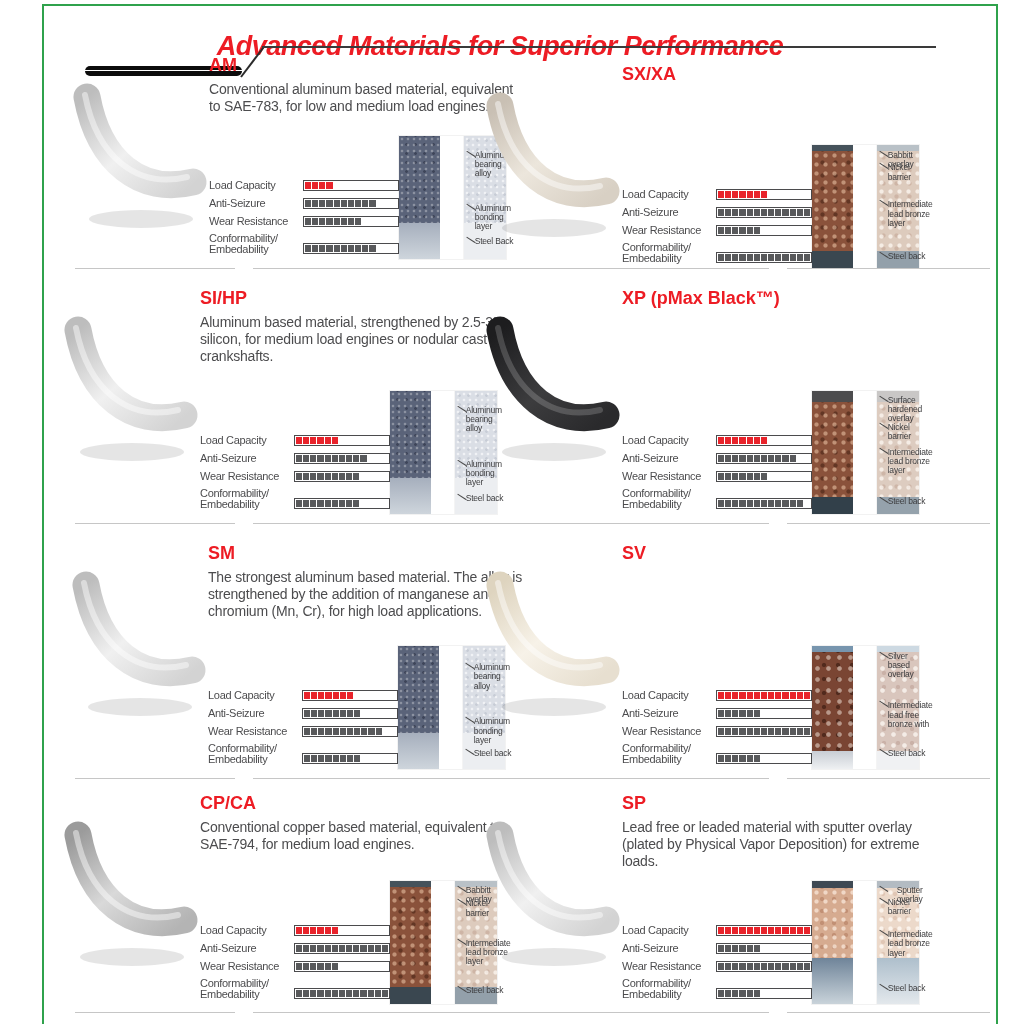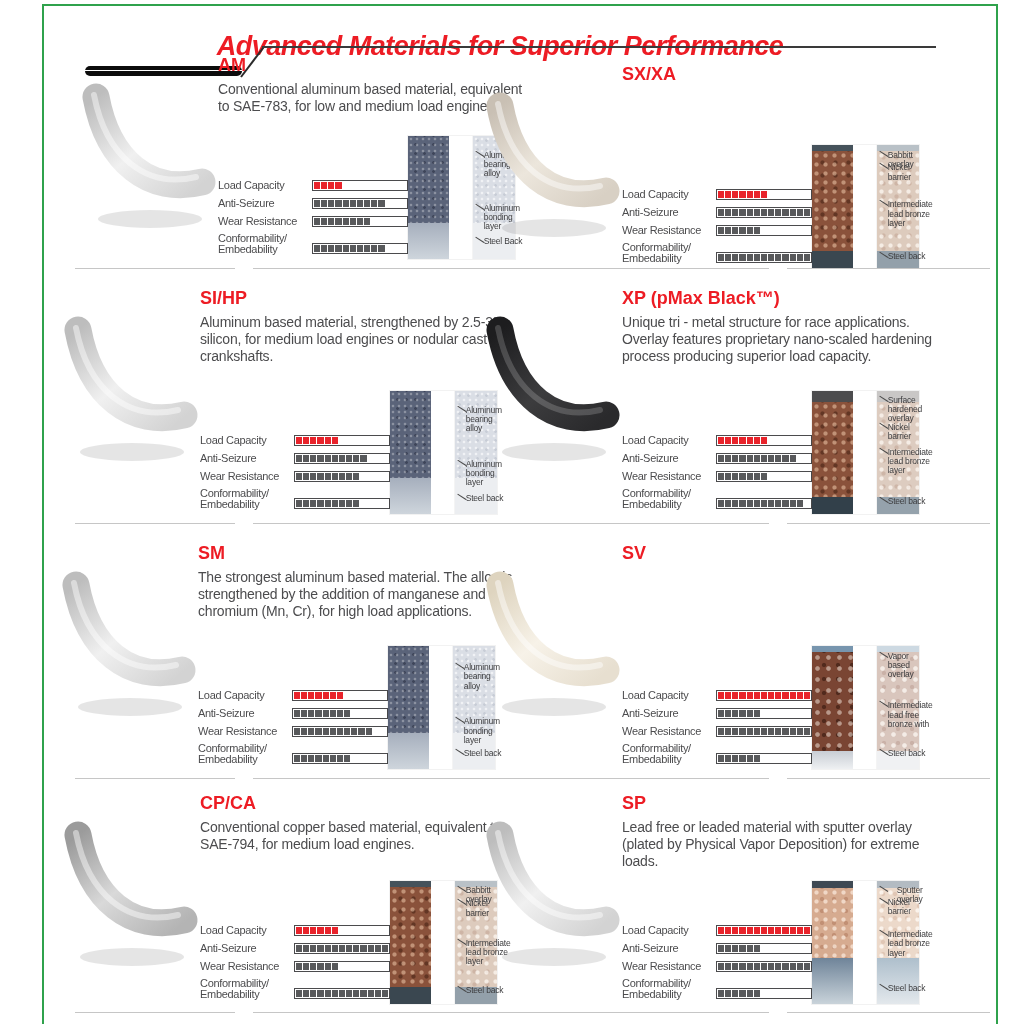--- a/index.html
+++ b/index.html
@@ -168,21 +168,21 @@
 </svg>
 
 <div class="page">
   <div class="frame"></div>
   <h1 class="title">Advanced Materials for Superior Performance</h1>
   <div class="flourish-bar"></div>
   <div class="flourish-diag"></div>
   <div class="flourish-line"></div>
 
   <div id="grid">
-  <div class="cell xs-aluminum shell-silver" style="left: 76px; top: 55px; height: 200px;">
+  <div class="cell xs-aluminum shell-silver" style="left: 67px; top: 55px; height: 200px;">
     <svg class="shell" viewBox="0 0 150 185" aria-hidden="true">
       <ellipse class="sh-shadow" cx="80" cy="152" rx="52" ry="9"></ellipse>
       <path class="shell-arc" d="M26 30 C 38 95, 80 128, 132 115"></path>
       <path class="shell-hi" d="M24 28 C 36 90, 76 122, 126 110"></path>
     </svg>
     <h2 class="code">AM</h2>
     <p class="desc">Conventional aluminum based material, equivalent to SAE-783, for low and medium load engines.</p>
     <div class="ratings">
       <span class="rlabel">Load Capacity</span>
       <div class="bar load" data-key="load">
@@ -463,21 +463,20 @@
     </div>
   </div>
 
   <div class="cell xs-xp shell-black" style="left: 480px; top: 288px; height: 222px;">
     <svg class="shell" viewBox="0 0 150 185" aria-hidden="true">
       <ellipse class="sh-shadow" cx="80" cy="152" rx="52" ry="9"></ellipse>
       <path class="shell-arc" d="M26 30 C 38 95, 80 128, 132 115"></path>
       <path class="shell-hi" d="M24 28 C 36 90, 76 122, 126 110"></path>
     </svg>
     <h2 class="code">XP (pMax Black™)</h2>
-    <p class="desc">Unique tri - metal structure for race applications. Overlay features proprietary nano-scaled hardening process producing superior load capacity.</p>
     <div class="ratings">
       <span class="rlabel">Load Capacity</span>
       <div class="bar load" data-key="load">
             <i class="on"></i>
             <i class="on"></i>
             <i class="on"></i>
             <i class="on"></i>
             <i class="on"></i>
             <i class="on"></i>
             <i class="on"></i>
@@ -553,21 +552,21 @@
         <div class="xs-labels">
               <div class="xs-label" style="top: 4%;"><span class="leader"></span><span class="lt">Surface hardened overlay</span></div>
               <div class="xs-label" style="top: 26%;"><span class="leader"></span><span class="lt">Nickel barrier</span></div>
               <div class="xs-label" style="top: 46%;"><span class="leader"></span><span class="lt">Intermediate lead bronze layer</span></div>
               <div class="xs-label" style="top: 86%;"><span class="leader"></span><span class="lt">Steel back</span></div>
             </div>
       </div>
     </div>
   </div>
 
-  <div class="cell xs-aluminum shell-silver" style="left: 56px; top: 543px; height: 222px;">
+  <div class="cell xs-aluminum shell-silver" style="left: 66px; top: 543px; height: 222px;">
     <svg class="shell" viewBox="0 0 150 185" aria-hidden="true">
       <ellipse class="sh-shadow" cx="80" cy="152" rx="52" ry="9"></ellipse>
       <path class="shell-arc" d="M26 30 C 38 95, 80 128, 132 115"></path>
       <path class="shell-hi" d="M24 28 C 36 90, 76 122, 126 110"></path>
     </svg>
     <h2 class="code">SM</h2>
     <p class="desc">The strongest aluminum based material. The alloy is strengthened by the addition of manganese and chromium (Mn, Cr), for high load applications.</p>
     <div class="ratings">
       <span class="rlabel">Load Capacity</span>
       <div class="bar load" data-key="load">
@@ -736,21 +735,21 @@
       <div class="xs-left">
         <div class="xsl-top"></div>
         <div class="xsl-mid"></div>
         <div class="xsl-bot"></div>
       </div>
       <div class="xs-right">
         <div class="xsr-top"></div>
         <div class="xsr-mid"></div>
         <div class="xsr-bot"></div>
         <div class="xs-labels">
-              <div class="xs-label" style="top: 5%;"><span class="leader"></span><span class="lt">Vapor based overlay</span></div>
+              <div class="xs-label" style="top: 5%;"><span class="leader"></span><span class="lt">Silver based overlay</span></div>
               <div class="xs-label" style="top: 45%;"><span class="leader"></span><span class="lt">Intermediate lead free bronze with</span></div>
               <div class="xs-label" style="top: 84%;"><span class="leader"></span><span class="lt">Steel back</span></div>
             </div>
       </div>
     </div>
   </div>
 
   <div class="cell xs-copper shell-gray" style="left: 58px; top: 793px; height: 207px;">
     <svg class="shell" viewBox="0 0 150 185" aria-hidden="true">
       <ellipse class="sh-shadow" cx="80" cy="152" rx="52" ry="9"></ellipse>

